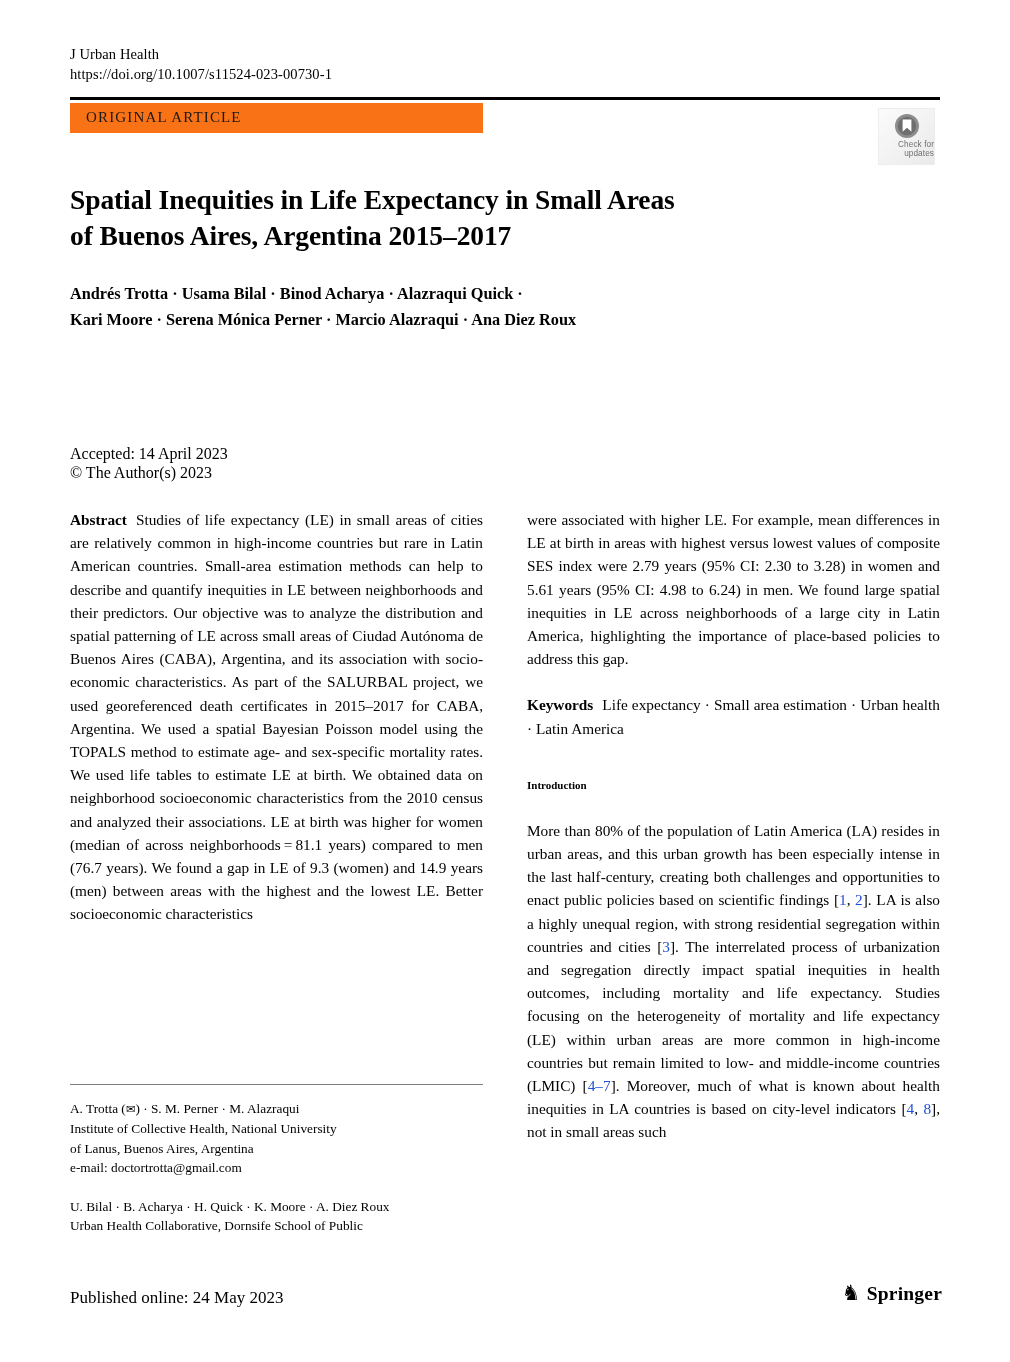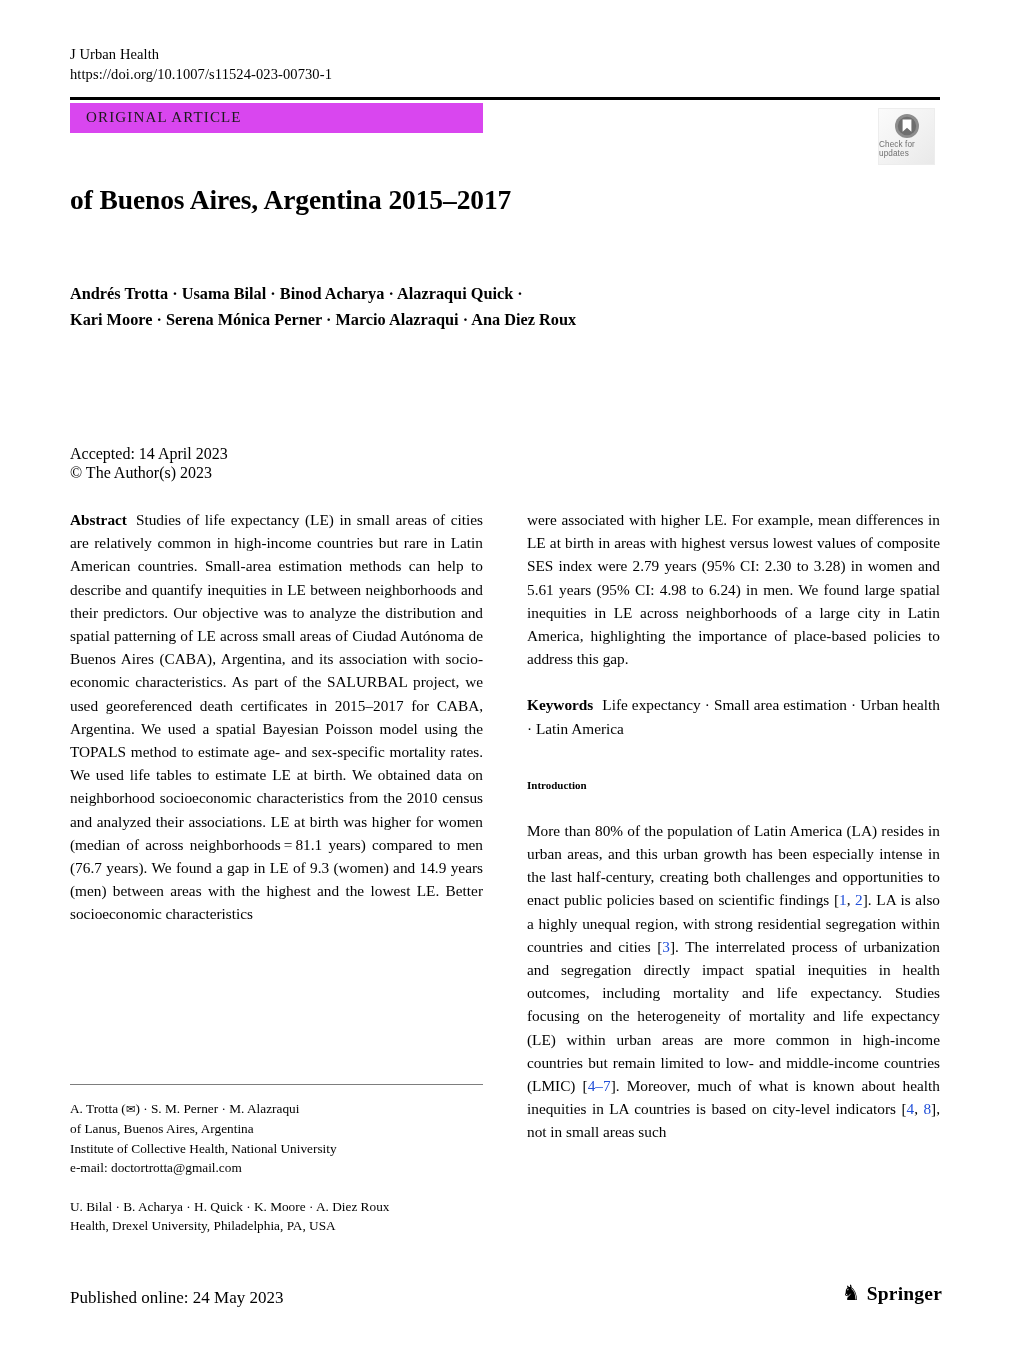--- a/index.html
+++ b/index.html
@@ -42,21 +42,21 @@
     width: 870px;
     height: 2.6px;
     background: #000000;
   }
   .banner {
     position: absolute;
     left: 70px;
     top: 103px;
     width: 413px;
     height: 30px;
-    background: #d946ef;
+    background: #f97316;
   }
   .banner-label {
     position: absolute;
     left: 16px;
     top: 6px;
     font-size: 15px;
     letter-spacing: 1.15px;
     color: #1a1a1a;
     white-space: nowrap;
   }
@@ -64,21 +64,21 @@
   
   .crossmark {
     position: absolute;
     left: 878px;
     top: 108px;
     width: 57px;
     height: 57px;
     background: linear-gradient(135deg,#fbfbfb 0%, #f2f2f2 55%, #e9e9e9 100%);
     border: 1px solid #ededed;
     box-sizing: border-box;
-    text-align: left;
+    text-align: right;
   }
   .cm-circle {
     position: relative;
     width: 26px;
     height: 26px;
     margin: 4px auto 1px auto;
   }
   .cm-text {
     font-family: "Liberation Sans", sans-serif;
     font-size: 8.2px;
@@ -221,20 +221,21 @@
         <circle cx="13" cy="13" r="12" fill="#8d8d8d"></circle>
         <circle cx="13" cy="13" r="9.2" fill="#6e6e6e"></circle>
         <path d="M8.6 6.6 h8.8 v12.2 l-4.4 -4.1 l-4.4 4.1 z" fill="#ffffff"></path>
       </svg>
     </div>
     <div class="cm-text">Check for</div>
     <div class="cm-text">updates</div>
   </div>
 
   <div class="title">
+    <div>Spatial Inequities in Life Expectancy in Small Areas</div>
     <div>of Buenos Aires, Argentina 2015–2017</div>
   </div>
 
   <div class="authors">
     <div>Andrés Trotta · Usama Bilal · Binod Acharya · Alazraqui Quick ·</div>
     <div>Kari Moore · Serena Mónica Perner · Marcio Alazraqui · Ana Diez Roux</div>
   </div>
 
   <div class="accepted">
     <div>Accepted: 14 April 2023</div>
@@ -252,27 +253,27 @@
 
     <p class="sec-head">Introduction</p>
 
     <p><span>More than 80% of the population of Latin America (LA) resides in urban areas, and this urban growth has been especially intense in the last half-century, creating both challenges and opportunities to enact public policies based on scientific findings [</span><span class="cite">1</span><span>, </span><span class="cite">2</span><span>]. LA is also a highly unequal region, with strong residential segregation within countries and cities [</span><span class="cite">3</span><span>]. The interrelated process of urbanization and segregation directly impact spatial inequities in health outcomes, including mortality and life expectancy. Studies focusing on the heterogeneity of mortality and life expectancy (LE) within urban areas are more common in high-income countries but remain limited to low- and middle-income countries (LMIC) [</span><span class="cite">4–7</span><span>]. Moreover, much of what is known about health inequities in LA countries is based on city-level indicators [</span><span class="cite">4</span><span>, </span><span class="cite">8</span><span>], not in small areas such</span></p>
   </div>
 
   <div class="footrule"></div>
   <div class="footnotes">
     <div class="fn-block">
       <div><span>A. Trotta (</span><span class="env">✉</span><span>) · S. M. Perner · M. Alazraqui</span></div>
+      <div>Institute of Collective Health, National University</div>
       <div>of Lanus, Buenos Aires, Argentina</div>
-      <div>Institute of Collective Health, National University</div>
       <div>e-mail: doctortrotta@gmail.com</div>
     </div>
     <div class="fn-block">
       <div>U. Bilal · B. Acharya · H. Quick · K. Moore · A. Diez Roux</div>
-      <div>Health, Drexel University, Philadelphia, PA, USA</div>
+      <div>Urban Health Collaborative, Dornsife School of Public</div>
     </div>
   </div>
 
   <div class="pubonline">Published online: 24 May 2023</div>
   <div class="springer">
     <span class="knight">♞</span>
     <span>Springer</span>
   </div>
 
 </div>

